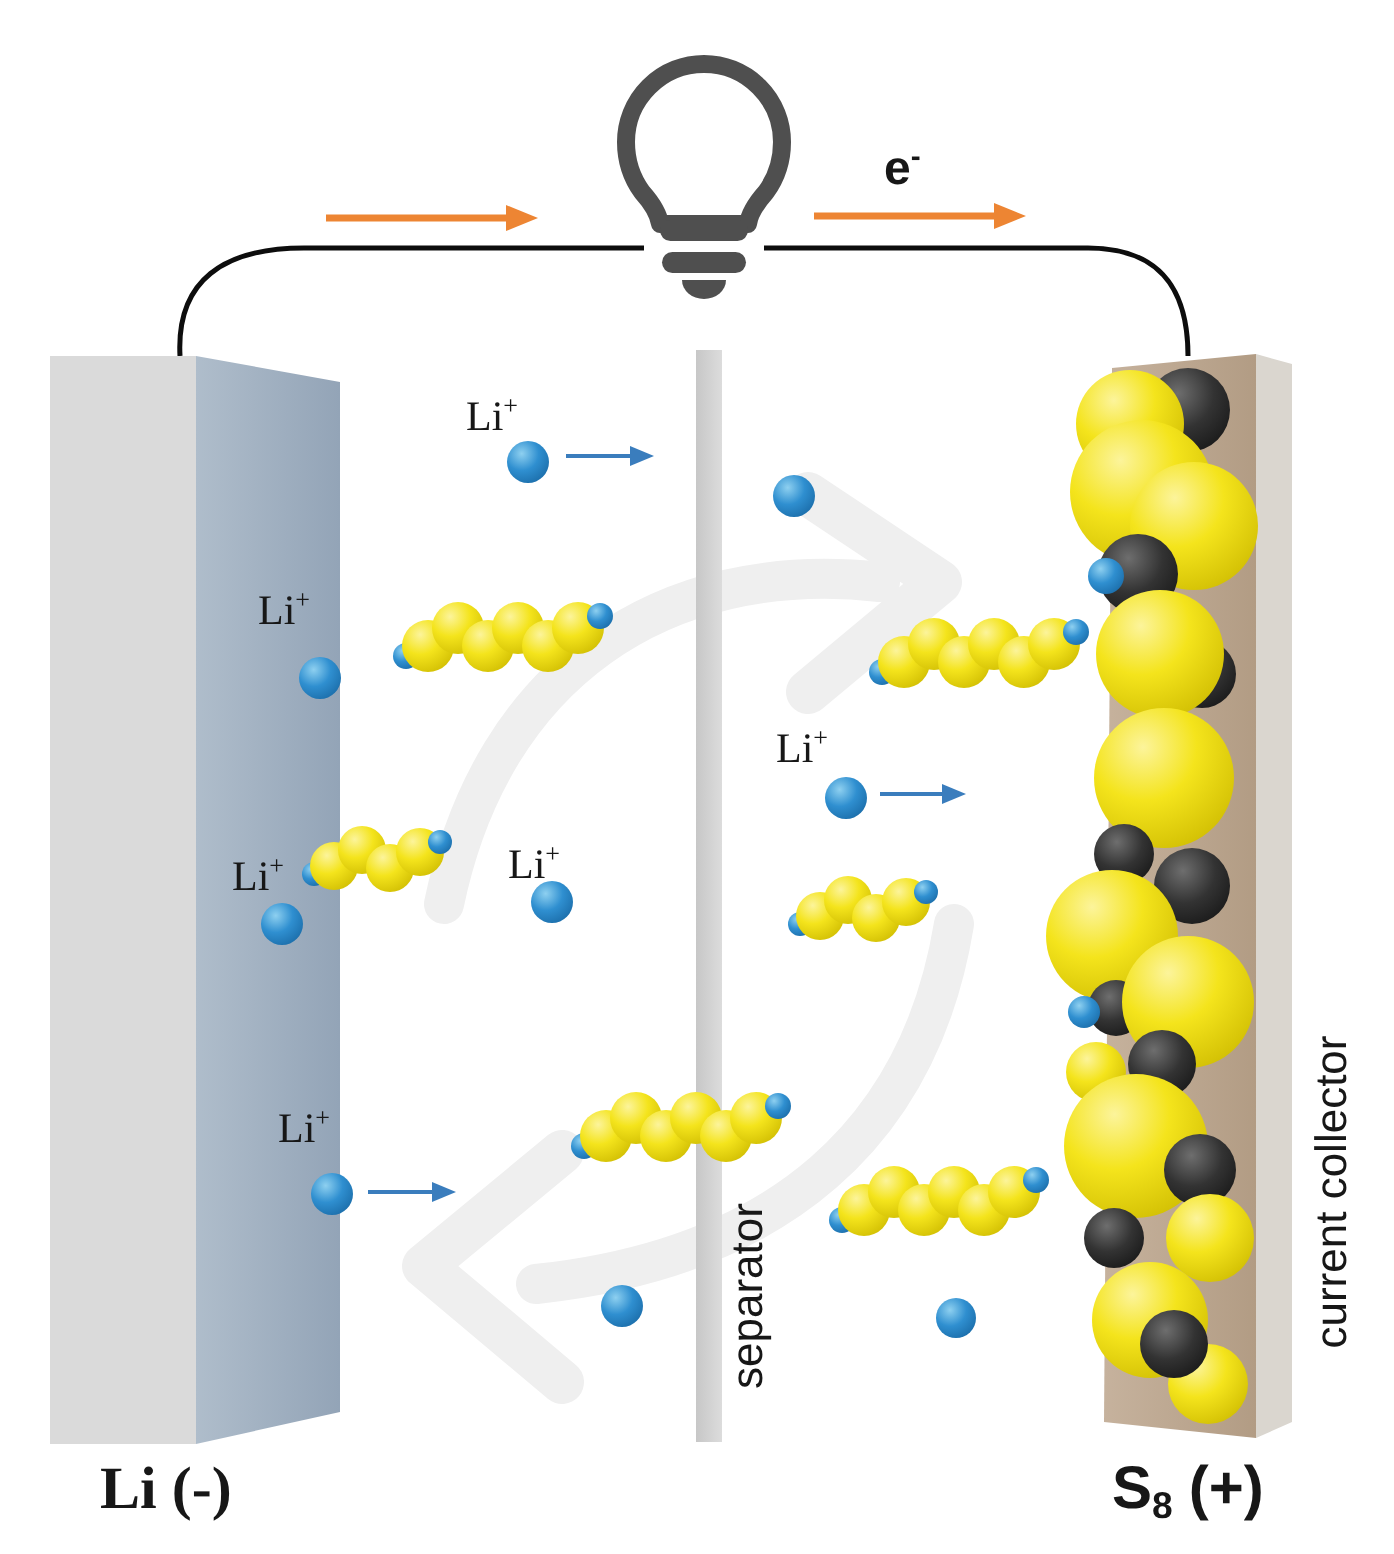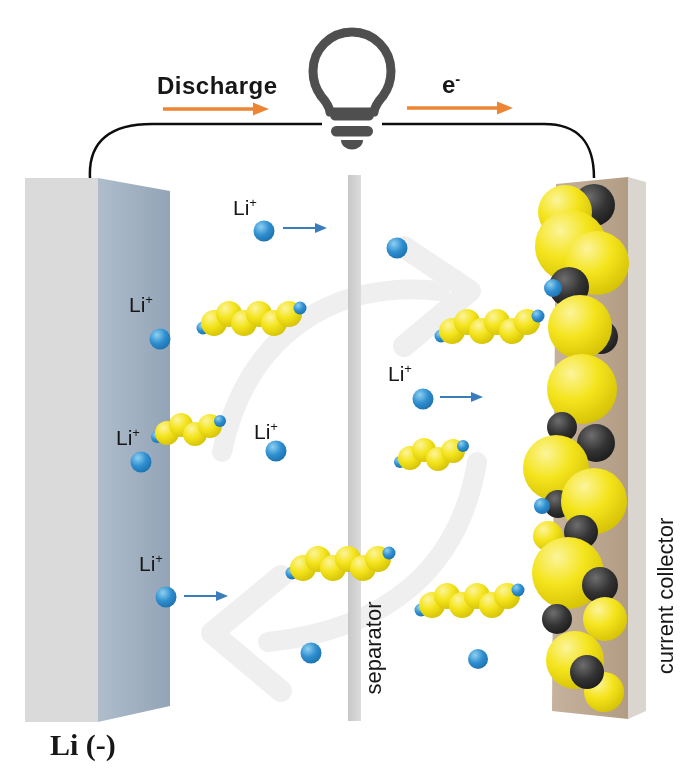--- a/index.html
+++ b/index.html
@@ -13,21 +13,21 @@
   .lbl sup{font-size:62%;vertical-align:super;}
   .lbl sub{font-size:62%;vertical-align:baseline;position:relative;top:0.25em;}
   .discharge{left:157px;top:72px;font-size:24px;font-weight:600;letter-spacing:.5px;}
   .electron{left:442px;top:71px;font-size:24px;font-weight:600;}
   .anode{left:50px;top:728px;font-size:30px;font-weight:700;font-family:Liberation Serif, serif;}
   .cathode{left:556px;top:728px;font-size:30px;font-weight:700;}
   .cathode .rest{margin-left:8px;}
   .rot{transform-origin:center center;transform:translate(-50%,-50%) rotate(-90deg);}
   .separator-lbl{left:374px;top:648px;font-size:22px;font-weight:500;}
   .cc-lbl{left:666px;top:596px;font-size:22px;font-weight:500;}
-  .li{font-size:21px;font-weight:500;}
+  .li{font-size:21px;font-weight:500;font-family:Liberation Serif, serif;}
 </style>
 </head>
 <body>
 
 <div class="stage">
 
   <svg class="scene" width="697" height="777" viewBox="0 0 697 777">
     <defs>
       <radialGradient id="gy" cx="0.35" cy="0.28" r="0.85">
         <stop offset="0" stop-color="#FCF49B"></stop>
@@ -174,24 +174,24 @@
         <line x1="184" y1="596" x2="216" y2="596" stroke="#3A7DBD" stroke-width="2"></line>
         <polygon points="216,591 228,596 216,601" fill="#3A7DBD"></polygon>
       </g>
       <g>
         <line x1="440" y1="397" x2="471" y2="397" stroke="#3A7DBD" stroke-width="2"></line>
         <polygon points="471,392 483,397 471,402" fill="#3A7DBD"></polygon>
       </g>
     </g>
   </svg>
 
-  <div class="lbl discharge">Discharge</div>
   <div class="lbl electron"><span>e</span><sup>-</sup></div>
 
   <div class="lbl anode">Li (-)</div>
+  <div class="lbl cathode"><span>S</span><sub>8</sub><span class="rest">(+)</span></div>
 
   <div class="lbl rot separator-lbl">separator</div>
   <div class="lbl rot cc-lbl">current collector</div>
 
   <div class="lbl li" style="left:233px;top:195px;"><span>Li</span><sup>+</sup></div>
   <div class="lbl li" style="left:129px;top:292px;"><span>Li</span><sup>+</sup></div>
   <div class="lbl li" style="left:116px;top:425px;"><span>Li</span><sup>+</sup></div>
   <div class="lbl li" style="left:254px;top:419px;"><span>Li</span><sup>+</sup></div>
   <div class="lbl li" style="left:139px;top:551px;"><span>Li</span><sup>+</sup></div>
   <div class="lbl li" style="left:388px;top:361px;"><span>Li</span><sup>+</sup></div>

